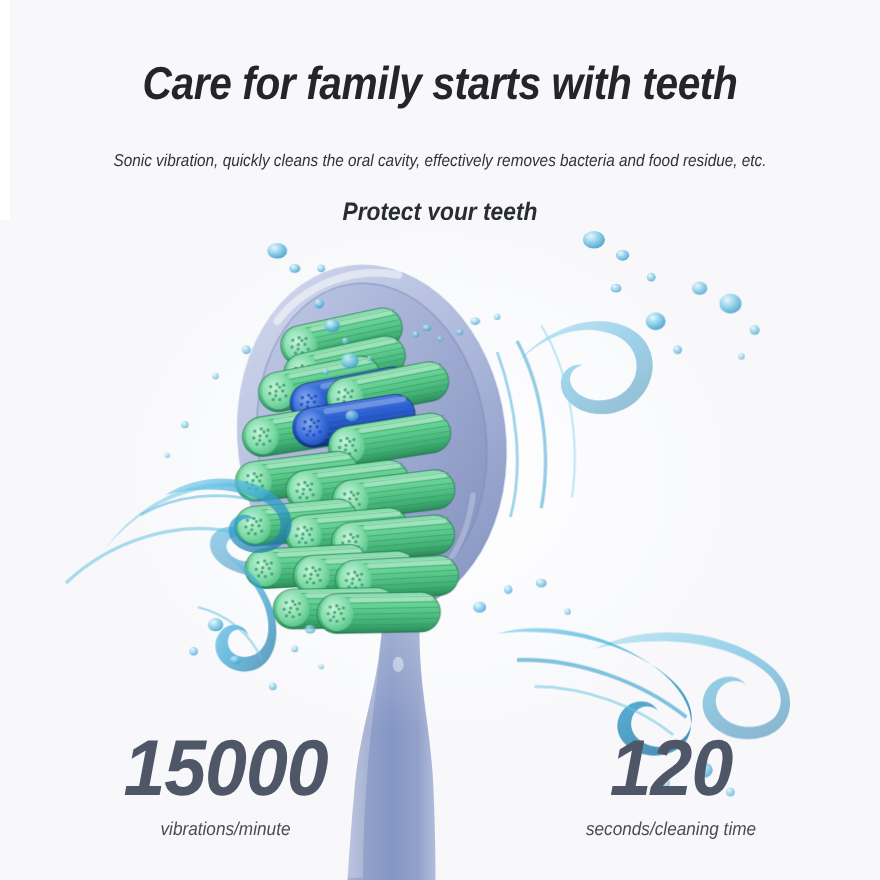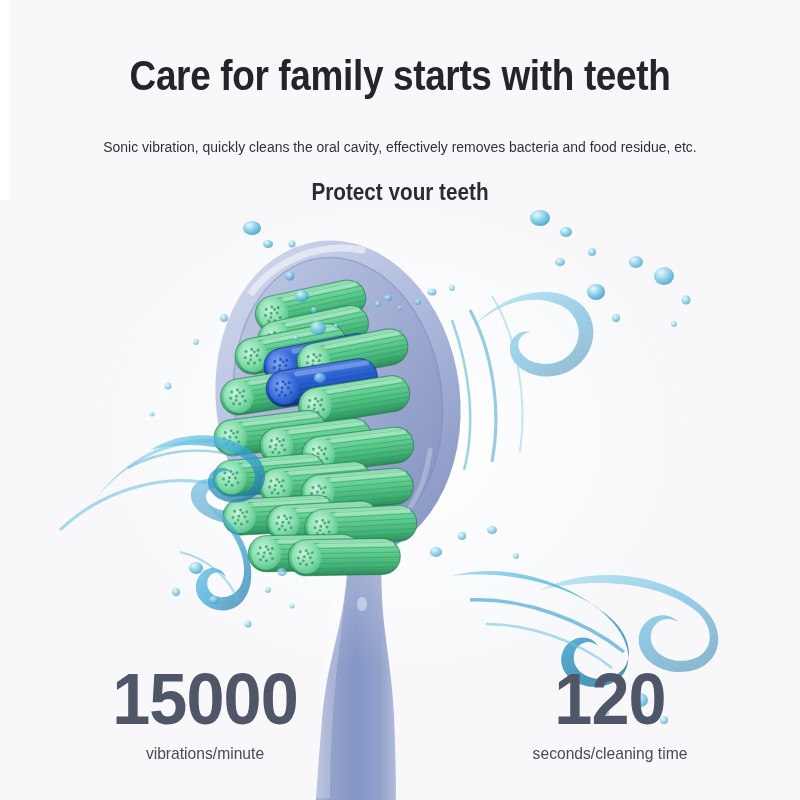--- a/index.html
+++ b/index.html
@@ -5,20 +5,21 @@
   html,body{margin:0;padding:0;}
   body{
     width:800px;height:800px;overflow:hidden;
     background:#ffffff;
     font-family:"Liberation Sans", sans-serif;
   }
   #poster{
     position:relative;width:800px;height:800px;
     background:#f8f8fa;
     overflow:hidden;
+    font-style:italic;
   }
   
   .edge-strip{
     position:absolute;left:0;top:0;width:9px;height:800px;
     background:#ffffff;
   }
 
   
   .headline{
     position:absolute;left:0;top:50px;width:800px;

